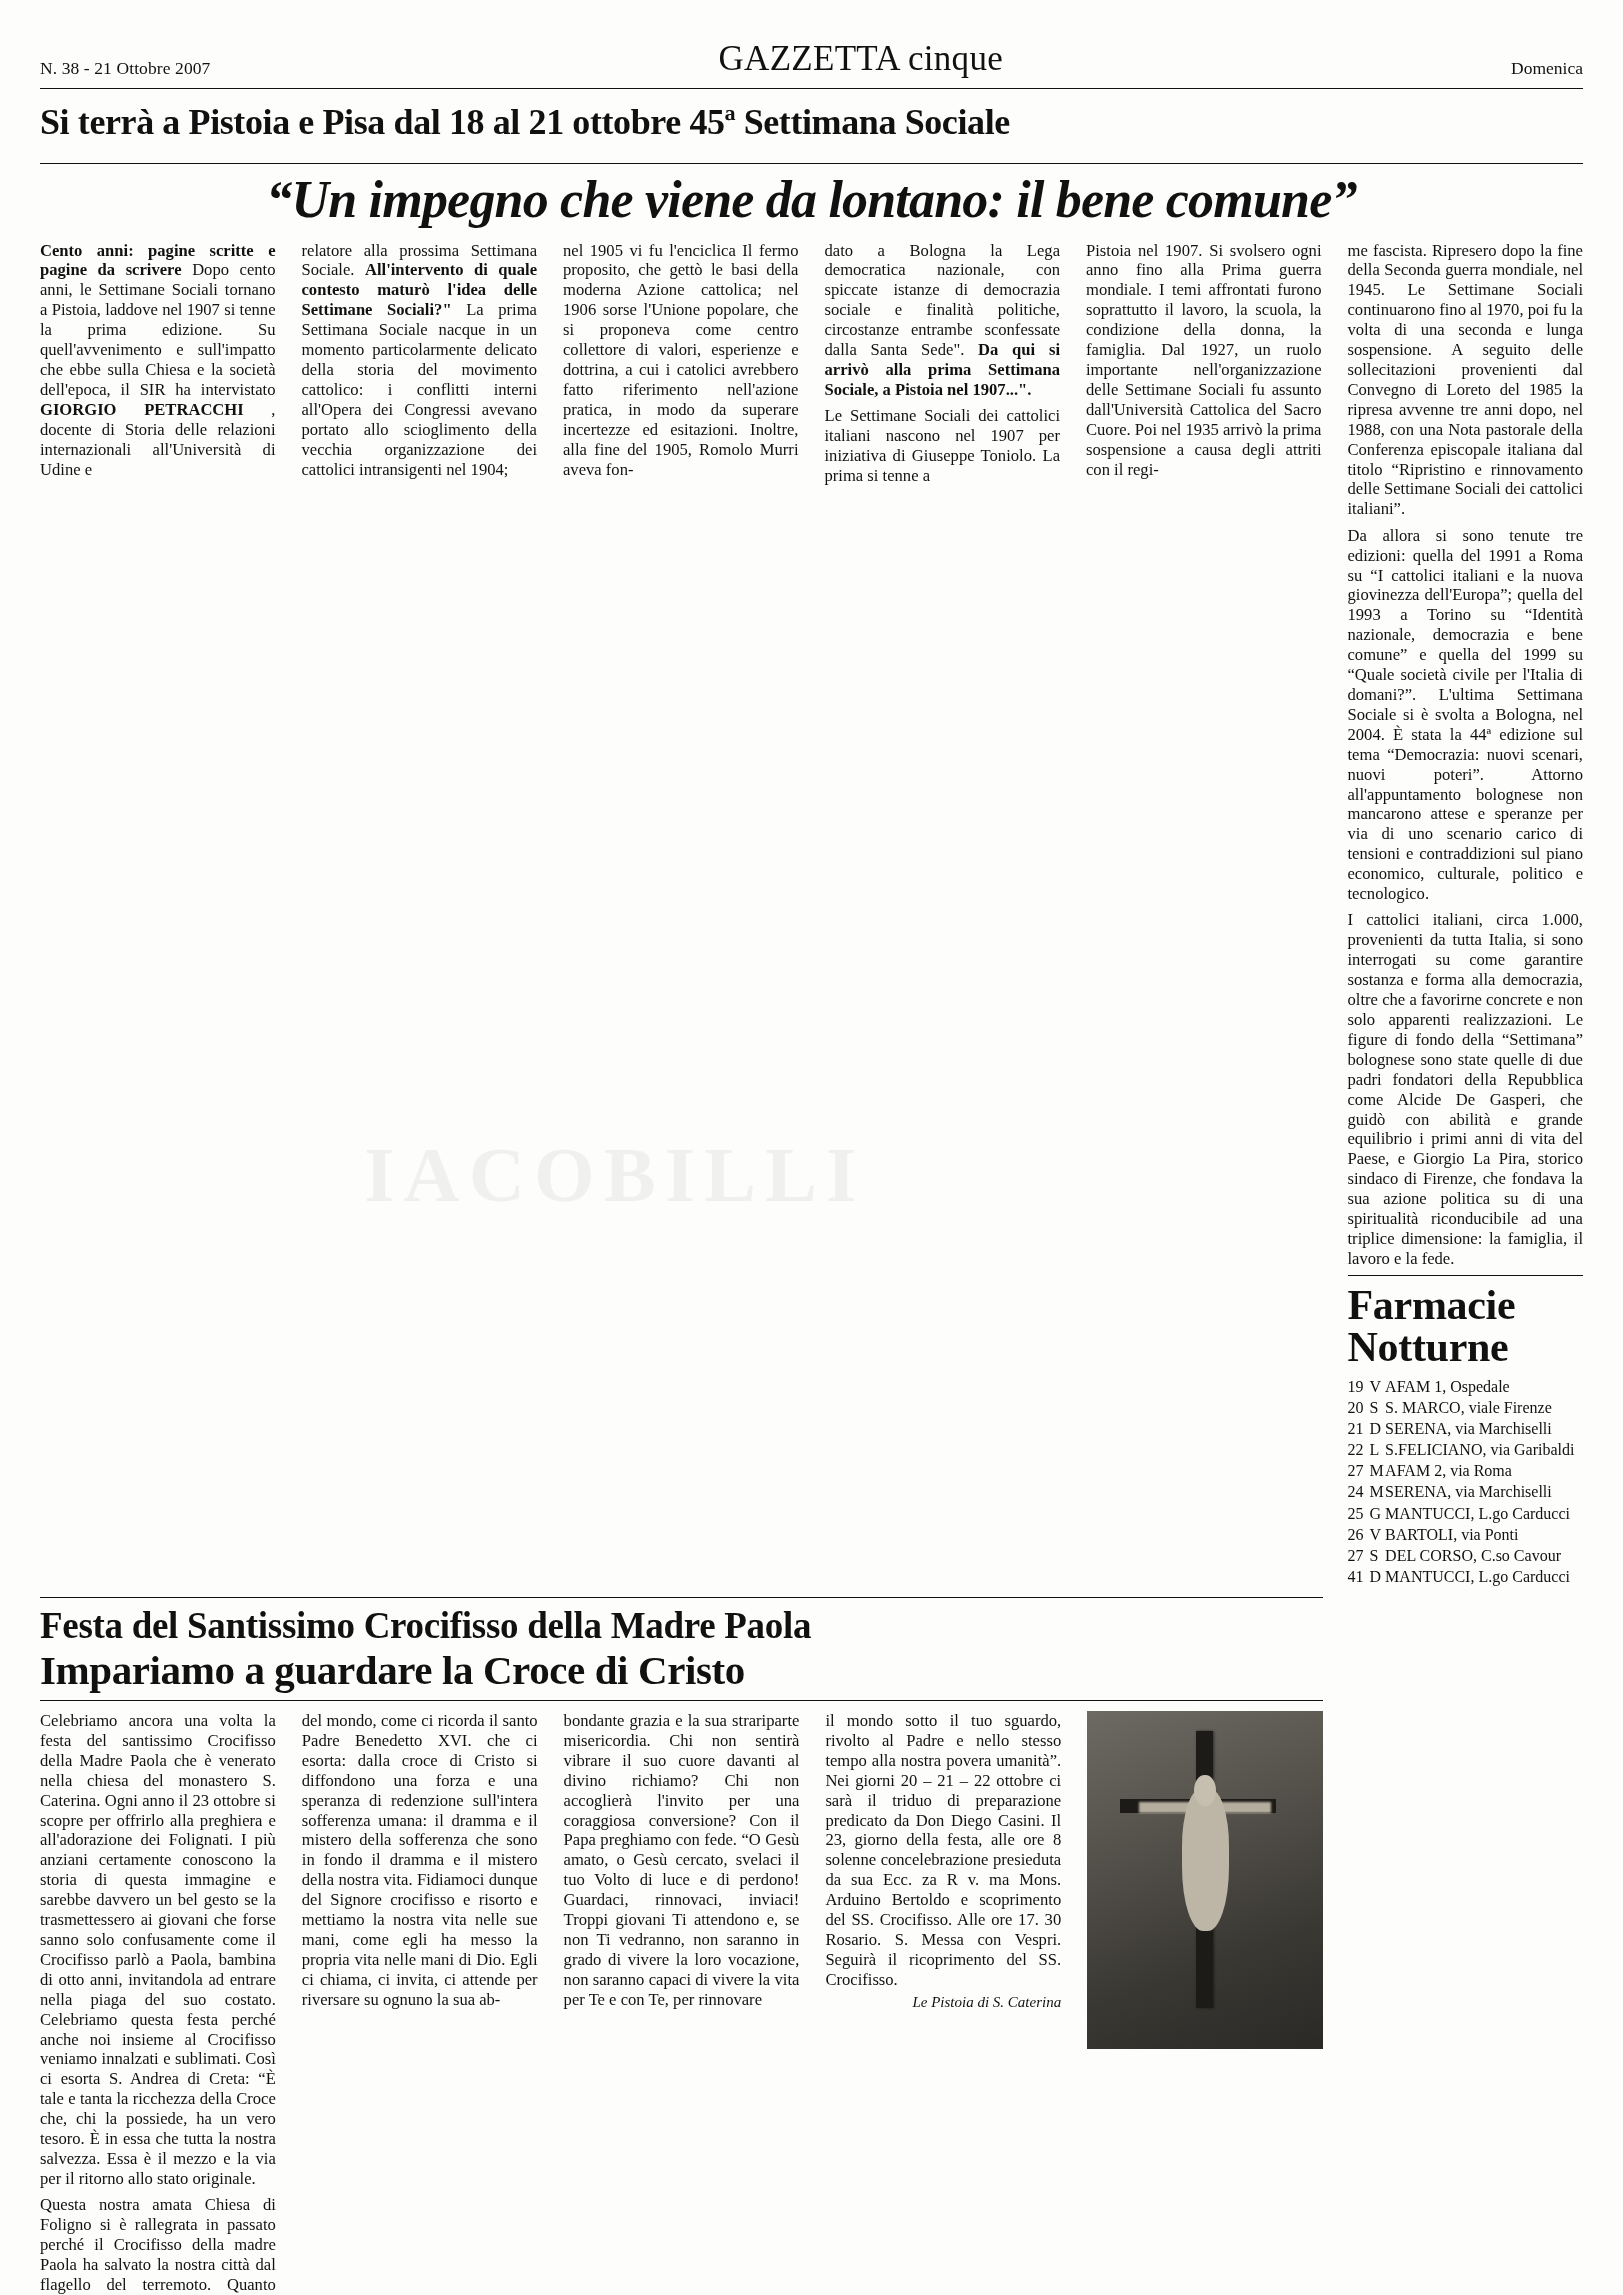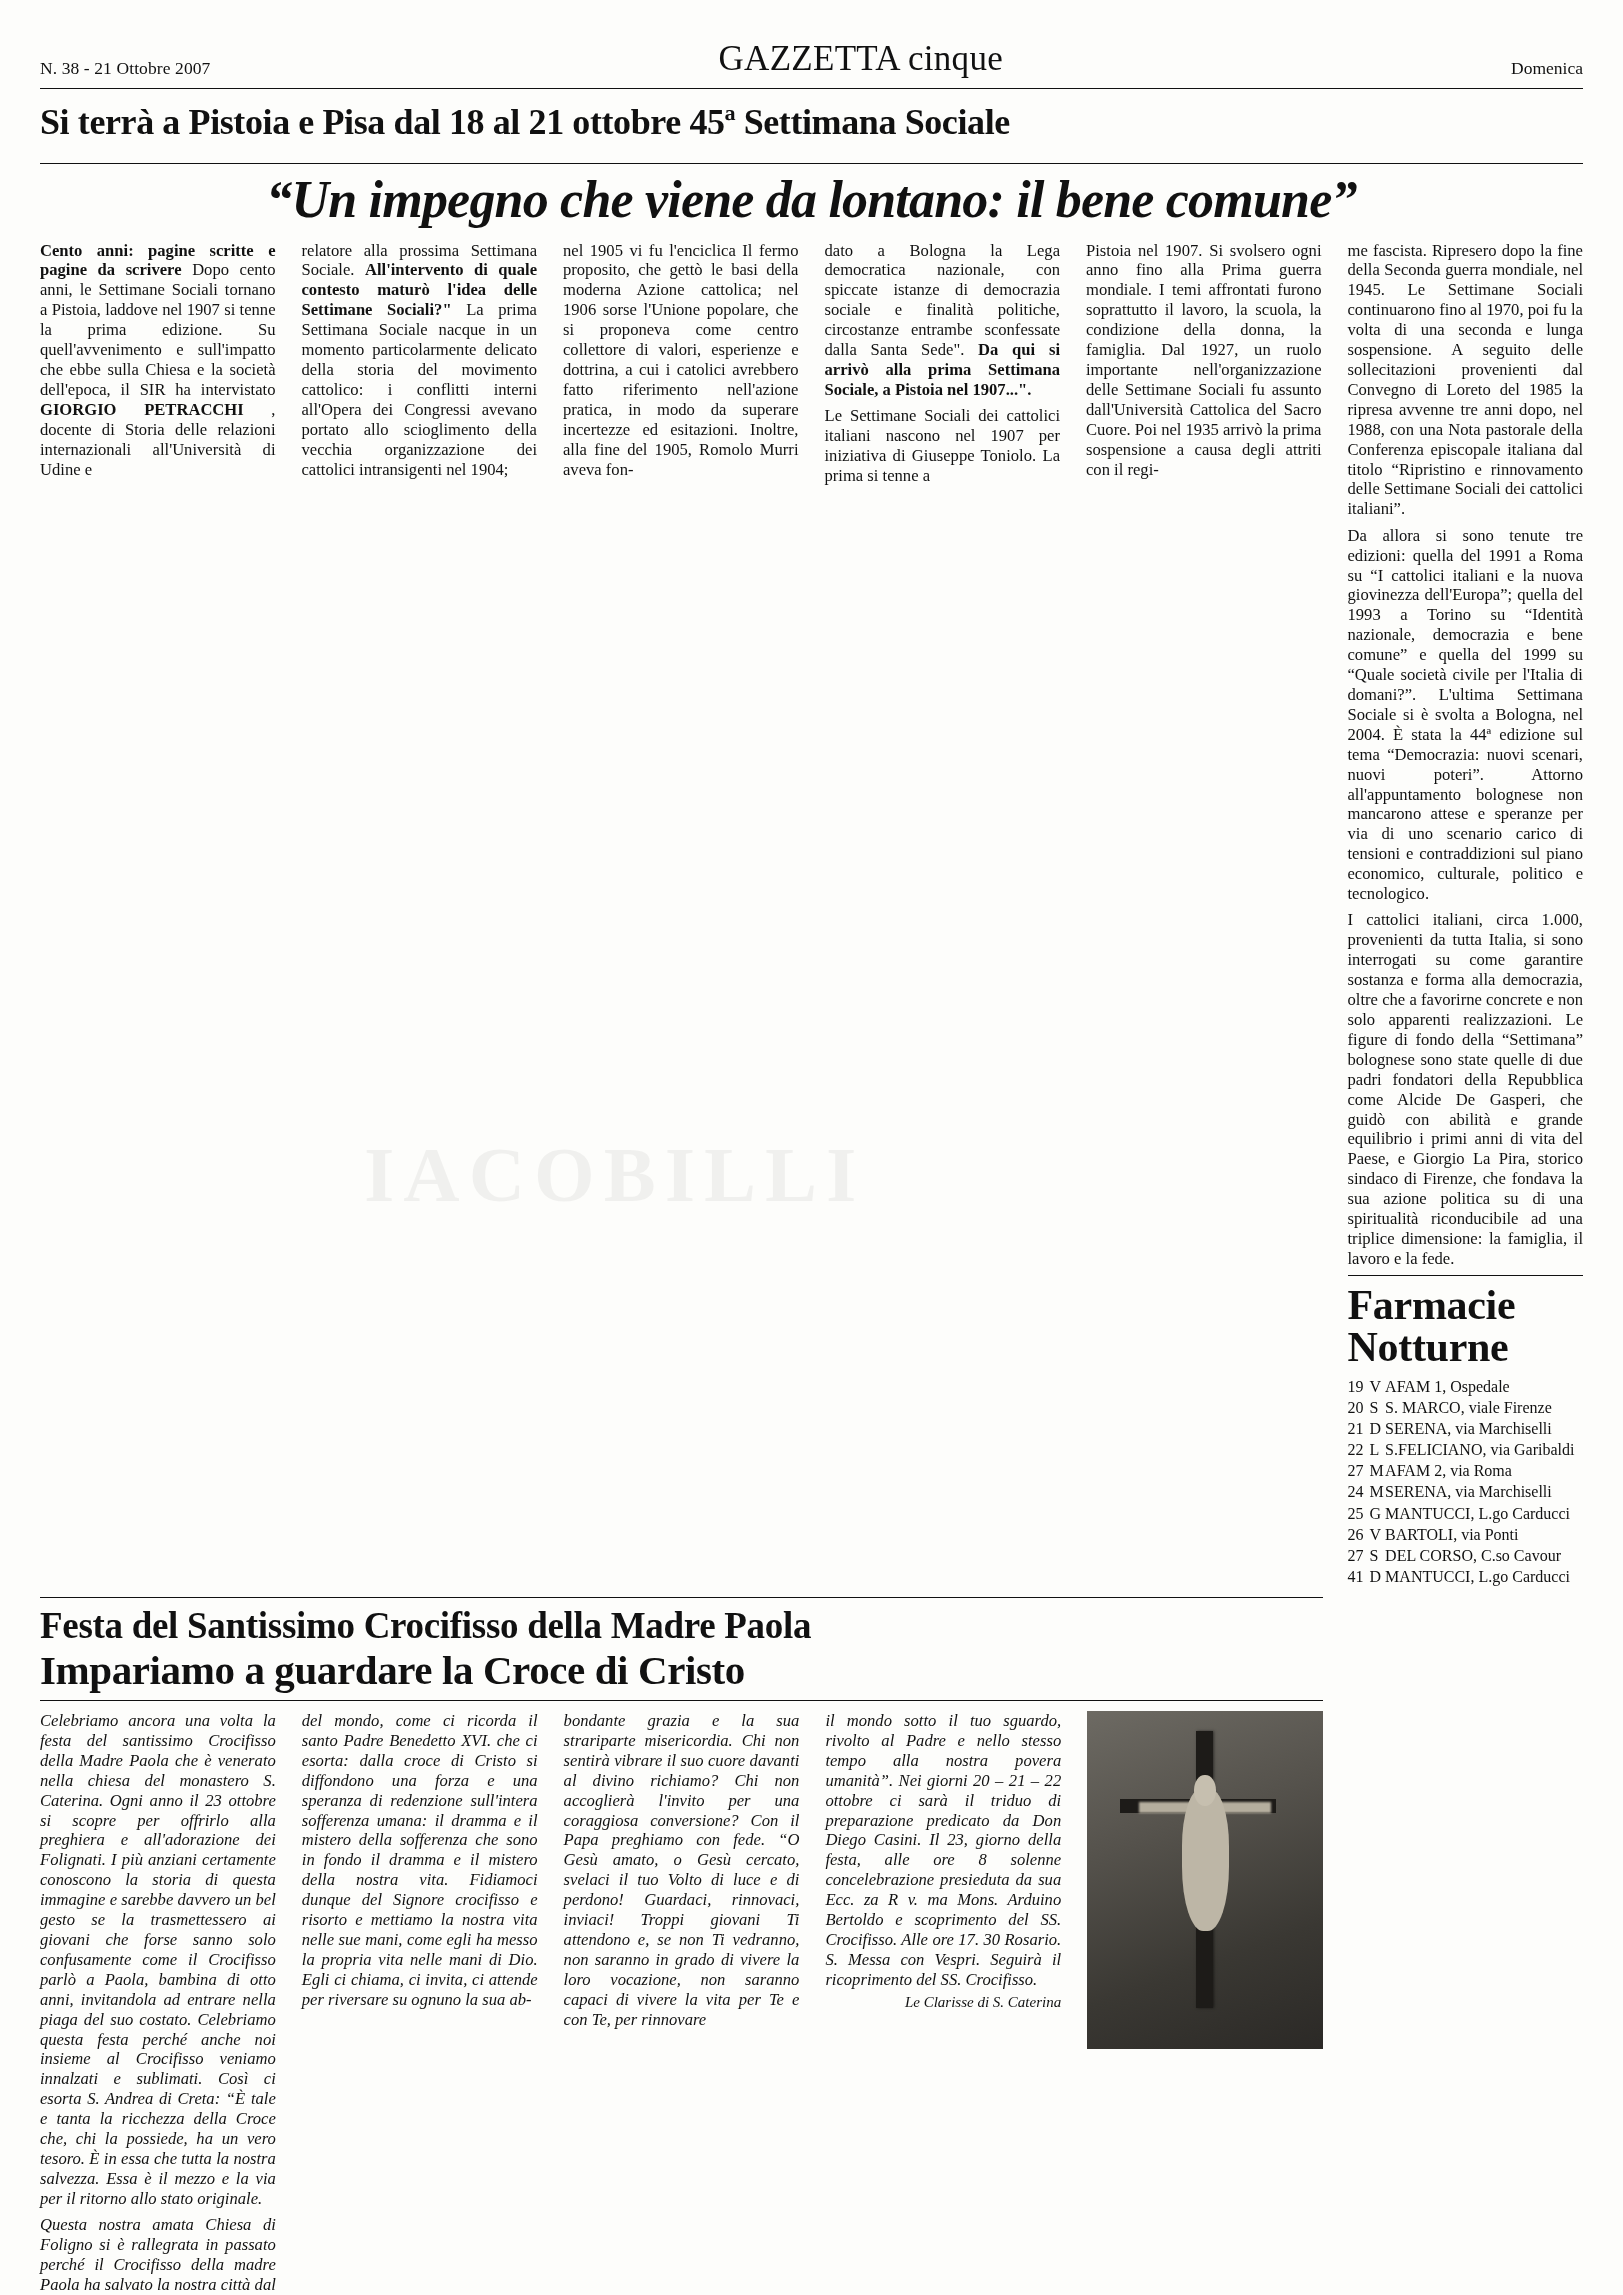--- a/index.html
+++ b/index.html
@@ -64,21 +64,21 @@
   .col { flex: 1 1 0; }
   .col p, .col .para {
     font-size: 16.6px;
     line-height: 1.2;
     text-align: justify;
     margin: 0 0 0 0;
     text-indent: 0;
     hyphens: auto;
   }
   .col .para + .para { margin-top: 6.5px; }
-  .ital .para { font-style: italic; }
+  .ital .para { }
   .b { font-weight: bold; }
 
   .rule { border-top: 1.9px solid #111; margin: 10.4px 0 0 0; }
 
   
   .sec2-title {
     font-size: 37px;
     font-weight: bold;
     letter-spacing: -0.3px;
     line-height: 1.05;
@@ -265,21 +265,21 @@
         <div class="para">Questa nostra amata Chiesa di Foligno si è rallegrata in passato perché il Crocifisso della madre Paola ha salvato la nostra città dal flagello del terremoto. Quanto sarebbe giusto e desiderabile che si radunasse ancora una immensa folla per contemplare questa immagine di Cristo e sostare in rendimento di grazie!! Tutti i giorni in questa chiesina adoriamo il Corpo di Cristo solennemente esposto sull'altare, il 23 ottobre guardiamo la Croce di Cristo come icona di speranza da cui trarre conforto e coraggio dinanzi al male che in varie forme si manifesta nel mondo. La Croce, è la strada, la via su cui Gesù vuole condurci, una via regale che fa a pugni con la mentalità</div>
       </div>
       <div class="col">
         <div class="para">del mondo, come ci ricorda il santo Padre Benedetto XVI. che ci esorta: dalla croce di Cristo si diffondono una forza e una speranza di redenzione sull'intera sofferenza umana: il dramma e il mistero della sofferenza che sono in fondo il dramma e il mistero della nostra vita. Fidiamoci dunque del Signore crocifisso e risorto e mettiamo la nostra vita nelle sue mani, come egli ha messo la propria vita nelle mani di Dio. Egli ci chiama, ci invita, ci attende per riversare su ognuno la sua ab-</div>
       </div>
       <div class="col">
         <div class="para">bondante grazia e la sua strariparte misericordia. Chi non sentirà vibrare il suo cuore davanti al divino richiamo? Chi non accoglierà l'invito per una coraggiosa conversione? Con il Papa preghiamo con fede. “O Gesù amato, o Gesù cercato, svelaci il tuo Volto di luce e di perdono! Guardaci, rinnovaci, inviaci! Troppi giovani Ti attendono e, se non Ti vedranno, non saranno in grado di vivere la loro vocazione, non saranno capaci di vivere la vita per Te e con Te, per rinnovare</div>
       </div>
       <div class="col">
         <div class="para">il mondo sotto il tuo sguardo, rivolto al Padre e nello stesso tempo alla nostra povera umanità”. Nei giorni 20 – 21 – 22 ottobre ci sarà il triduo di preparazione predicato da Don Diego Casini. Il 23, giorno della festa, alle ore 8 solenne concelebrazione presieduta da sua Ecc. za R v. ma Mons. Arduino Bertoldo e scoprimento del SS. Crocifisso. Alle ore 17. 30 Rosario. S. Messa con Vespri. Seguirà il ricoprimento del SS. Crocifisso.</div>
-        <div class="caption">Le Clarisse di S. Caterina</div>
+        <div class="caption">Le Pistoia di S. Caterina</div>
       </div>
       <div class="col">
         <div class="crucifix">
           <div class="cross-v"></div>
           <div class="cross-h"></div>
           <div class="arms"></div>
           <div class="body"></div>
           <div class="head"></div>
         </div>
       </div>

